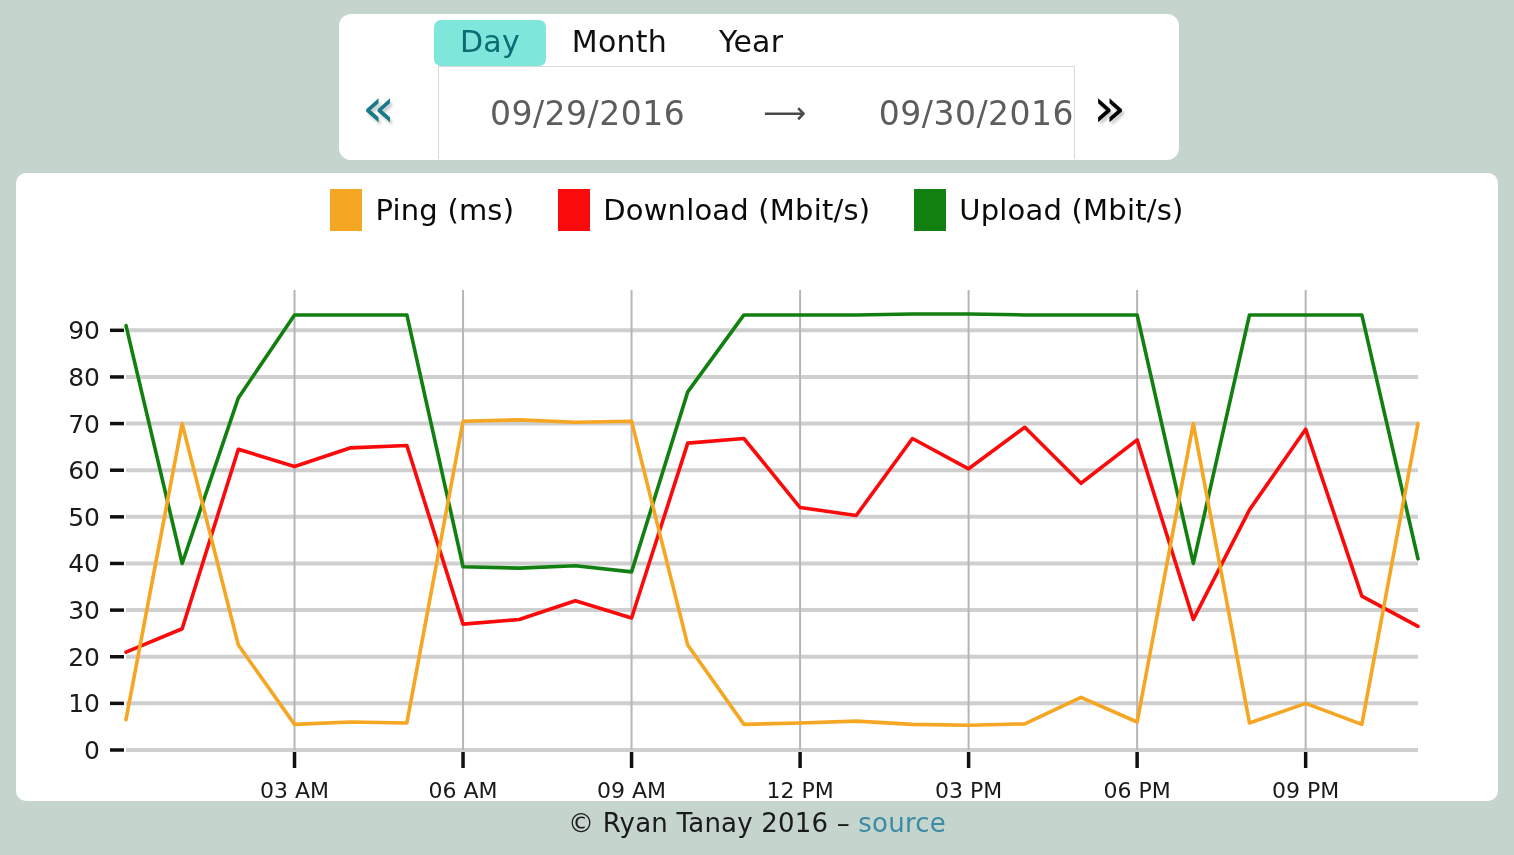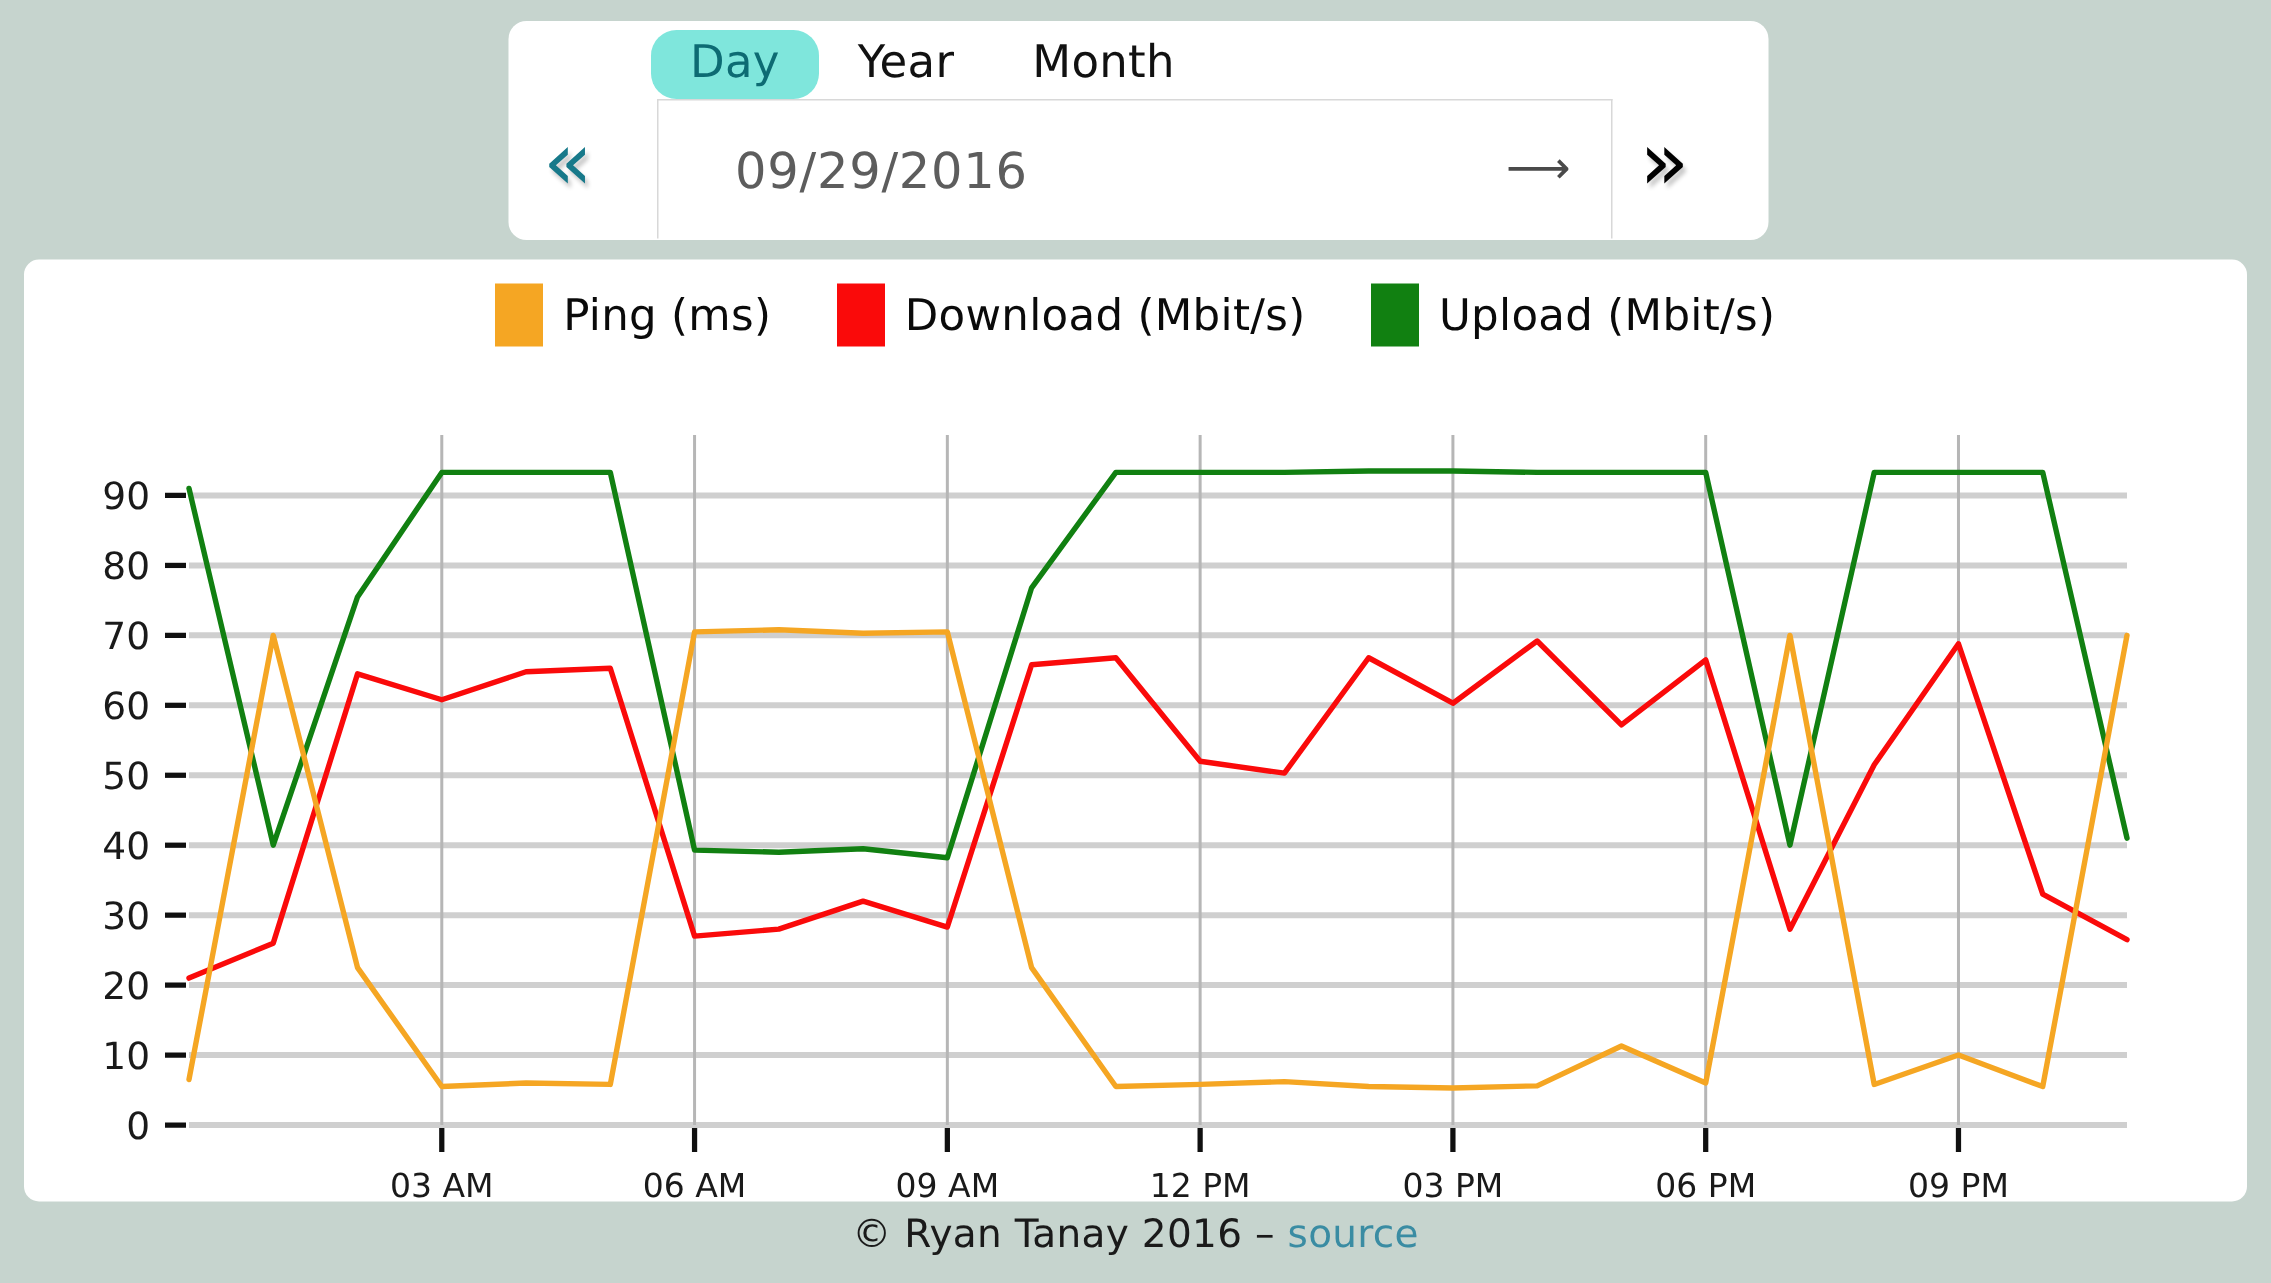--- a/index.html
+++ b/index.html
@@ -32,21 +32,21 @@
     left: 95px;
     top: 5px;
     display: flex;
     align-items: center;
     height: 48px;
   }
   .period-tab {
     font-size: 30px;
     color: #111111;
     padding: 7px 26px 9px 26px;
-    border-radius: 17px;
+    border-radius: 7px;
     line-height: 1;
     cursor: pointer;
     white-space: nowrap;
     letter-spacing: 0.2px;
   }
   .period-tab.active {
     background: #7fe6dc;
     color: #0d6b73;
   }
 
@@ -179,29 +179,30 @@
     cursor: pointer;
   }
 </style>
 </head>
 <body>
 
 <div id="control-bar">
 
   <div id="period-tabs">
     <div class="period-tab active" style="background: rgb(127, 230, 220); color: rgb(13, 107, 115);">Day</div>
+    <div class="period-tab">Month</div>
     <div class="period-tab">Year</div>
-    <div class="period-tab">Month</div>
   </div>
 
   <div class="nav-chevron" id="nav-prev" style="color: rgb(23, 121, 138);">«</div>
 
   <div id="date-range-field">
     <span class="date-value" id="date-start">09/29/2016</span>
     <span id="date-arrow">⟶</span>
+    <span class="date-value" id="date-end">09/30/2016</span>
   </div>
 
   <div class="nav-chevron" id="nav-next" style="color: rgb(0, 0, 0);">»</div>
 </div>
 
 <div id="chart-card">
 
   <div id="legend">
     <div class="legend-item">
       <span class="legend-swatch" style="background: rgb(245, 166, 35);"></span>

